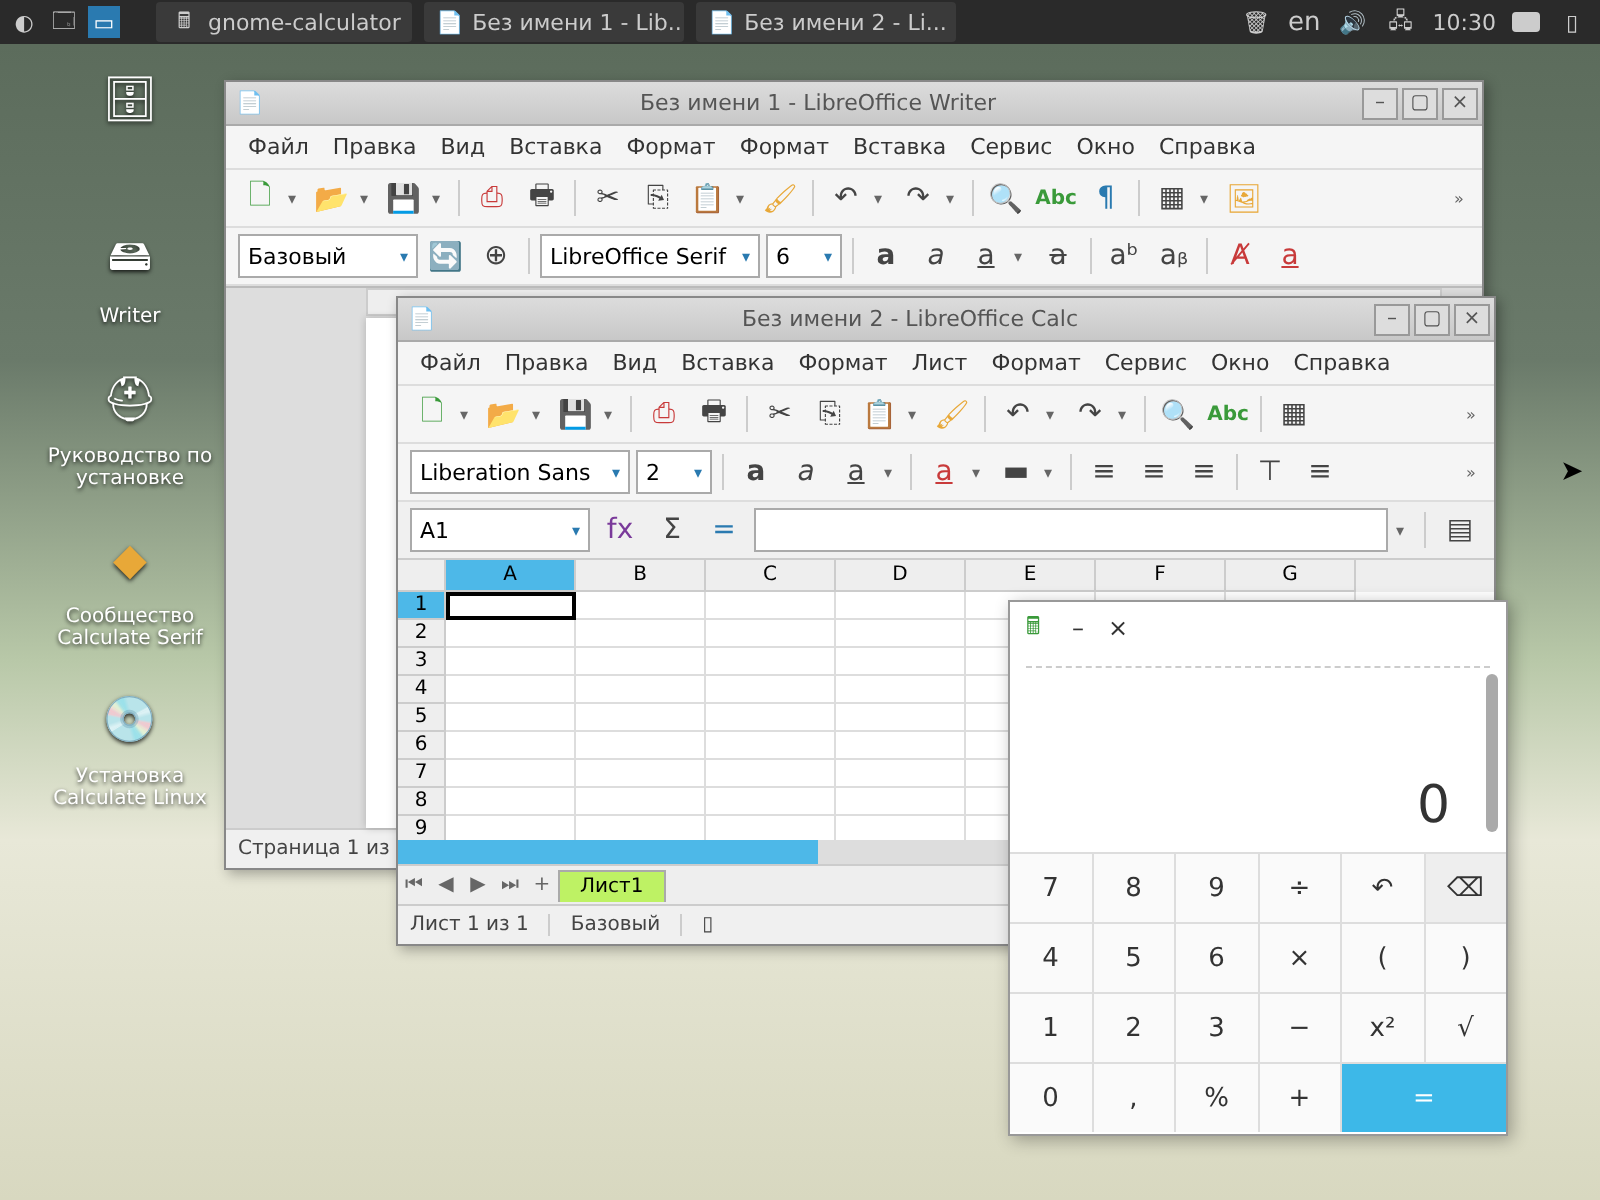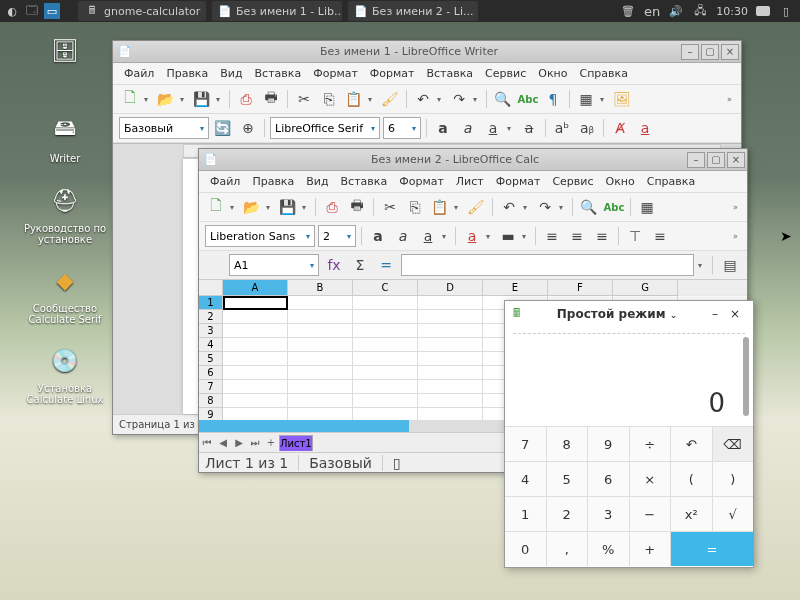--- a/index.html
+++ b/index.html
@@ -30,41 +30,41 @@
 .sep { width: 1px; height: 18px; background: #ccc; margin: 0 2px; }
 .combo { height: 22px; border: 1px solid #aaa; background: #fff; display: flex; align-items: center; padding: 0 4px; font-size: 11px; }
 .combo .arrow { margin-left: auto; font-size: 8px; color: #2a7ab0; }
 
 .writer-body { flex: 1; background: #ddd; position: relative; border-top: 1px solid #bbb; }
 .writer-page { position: absolute; left: 70px; top: 15px; right: 20px; bottom: 0; background: #fff; box-shadow: 0 0 4px rgba(0,0,0,.2); }
 .ruler { position: absolute; left: 70px; right: 20px; top: 0; height: 14px; background: #eee; border: 1px solid #ccc; }
 
 .calc-body { flex: 1; background: #fff; display: flex; flex-direction: column; overflow: hidden; }
 .cellref-row { display: flex; align-items: center; padding: 3px 6px; gap: 4px; border-bottom: 1px solid #ccc; }
-.cellref { width: 90px; margin-left: 24px; }
+.cellref { width: 90px; }
 .formula { flex: 1; }
 .grid { flex: 1; overflow: hidden; position: relative; }
 .colhdrs { display: flex; height: 16px; font-size: 10px; background: #eee; }
 .colhdrs div { border-right: 1px solid #ccc; border-bottom: 1px solid #ccc; text-align: center; line-height: 16px; }
 .colhdrs .corner { width: 24px; background: #eee; }
 .colhdrs .col { width: 65px; }
 .colhdrs .col.sel { background: #4db8e8; color: #000; }
 .rows { }
 .row { display: flex; height: 14px; font-size: 10px; }
 .row .rh { width: 24px; background: #eee; border-right: 1px solid #ccc; border-bottom: 1px solid #ccc; text-align: center; line-height: 14px; }
 .row .rh.sel { background: #4db8e8; }
 .row .cell { width: 65px; border-right: 1px solid #ddd; border-bottom: 1px solid #ddd; }
 .row .cell.active { border: 2px solid #000; }
 .hscroll { height: 12px; background: #ddd; position: relative; }
 .hscroll .thumb { position: absolute; left: 0; width: 210px; height: 100%; background: #4db8e8; }
 
-.statusbar { height: 20px; border-top: 1px solid #ccc; background: #f0f0f0; display: flex; align-items: center; font-size: 14px; color: #444; padding: 0 6px; gap: 10px; }
+.statusbar { height: 20px; border-top: 1px solid #ccc; background: #f0f0f0; display: flex; align-items: center; font-size: 10px; color: #444; padding: 0 6px; gap: 10px; }
 .tabs { height: 20px; display: flex; align-items: center; background: #eee; border-top: 1px solid #ccc; font-size: 10px; }
 .tabs .nav { width: 16px; text-align: center; color: #666; }
-.tabs .tab { padding: 2px 0; background: #8b5cf6; border: 1px solid #aaa; border-bottom: none; }
+.tabs .tab { padding: 2px 10px; background: #bef264; border: 1px solid #aaa; border-bottom: none; }
 
 .calc-win { position: absolute; background: #fff; border: 1px solid #999; box-shadow: 2px 2px 8px rgba(0,0,0,.3); display: flex; flex-direction: column; }
 .calc-title { height: 26px; display: flex; align-items: center; padding: 0 8px; font-size: 12px; color: #333; }
 .calc-title .mode { flex: 1; text-align: center; font-weight: bold; }
 .calc-disp { height: 100px; border-bottom: 1px solid #ddd; position: relative; }
 .calc-disp .line { position: absolute; top: 6px; left: 8px; right: 8px; border-top: 1px dashed #ccc; }
 .calc-z { position: absolute; right: 28px; bottom: 8px; font-size: 26px; color: #333; }
 .calc-sb { position: absolute; right: 4px; top: 10px; bottom: 10px; width: 6px; background: #aaa; border-radius: 3px; }
 .calc-keys { display: grid; grid-template-columns: repeat(6, 1fr); gap: 1px; background: #ddd; }
 .calc-keys button { height: 34px; border: none; background: #fafafa; font-size: 13px; color: #333; }
@@ -415,21 +415,20 @@
   <div class="statusbar">
     <span>Лист 1 из 1</span>
     <span style="border-left:1px solid #ccc;padding-left:10px">Базовый</span>
     <span style="border-left:1px solid #ccc;padding-left:10px">▯</span>
   </div>
 </div>
 
 <div class="calc-win" style="left:504px;top:300px;width:250px;height:268px">
   <div class="calc-title">
     <span style="width:16px;color:#3a9a3a">🖩</span>
-    <span class="mode"><span>Простой режим</span> <span style="font-size:9px">⌄</span></span>
     <span style="width:20px;text-align:center">–</span>
     <span style="width:20px;text-align:center">×</span>
   </div>
   <div class="calc-disp">
     <div class="line"></div>
     <div class="calc-sb"></div>
     <div class="calc-z">0</div>
   </div>
   <div class="calc-keys">
     <button>7</button>

